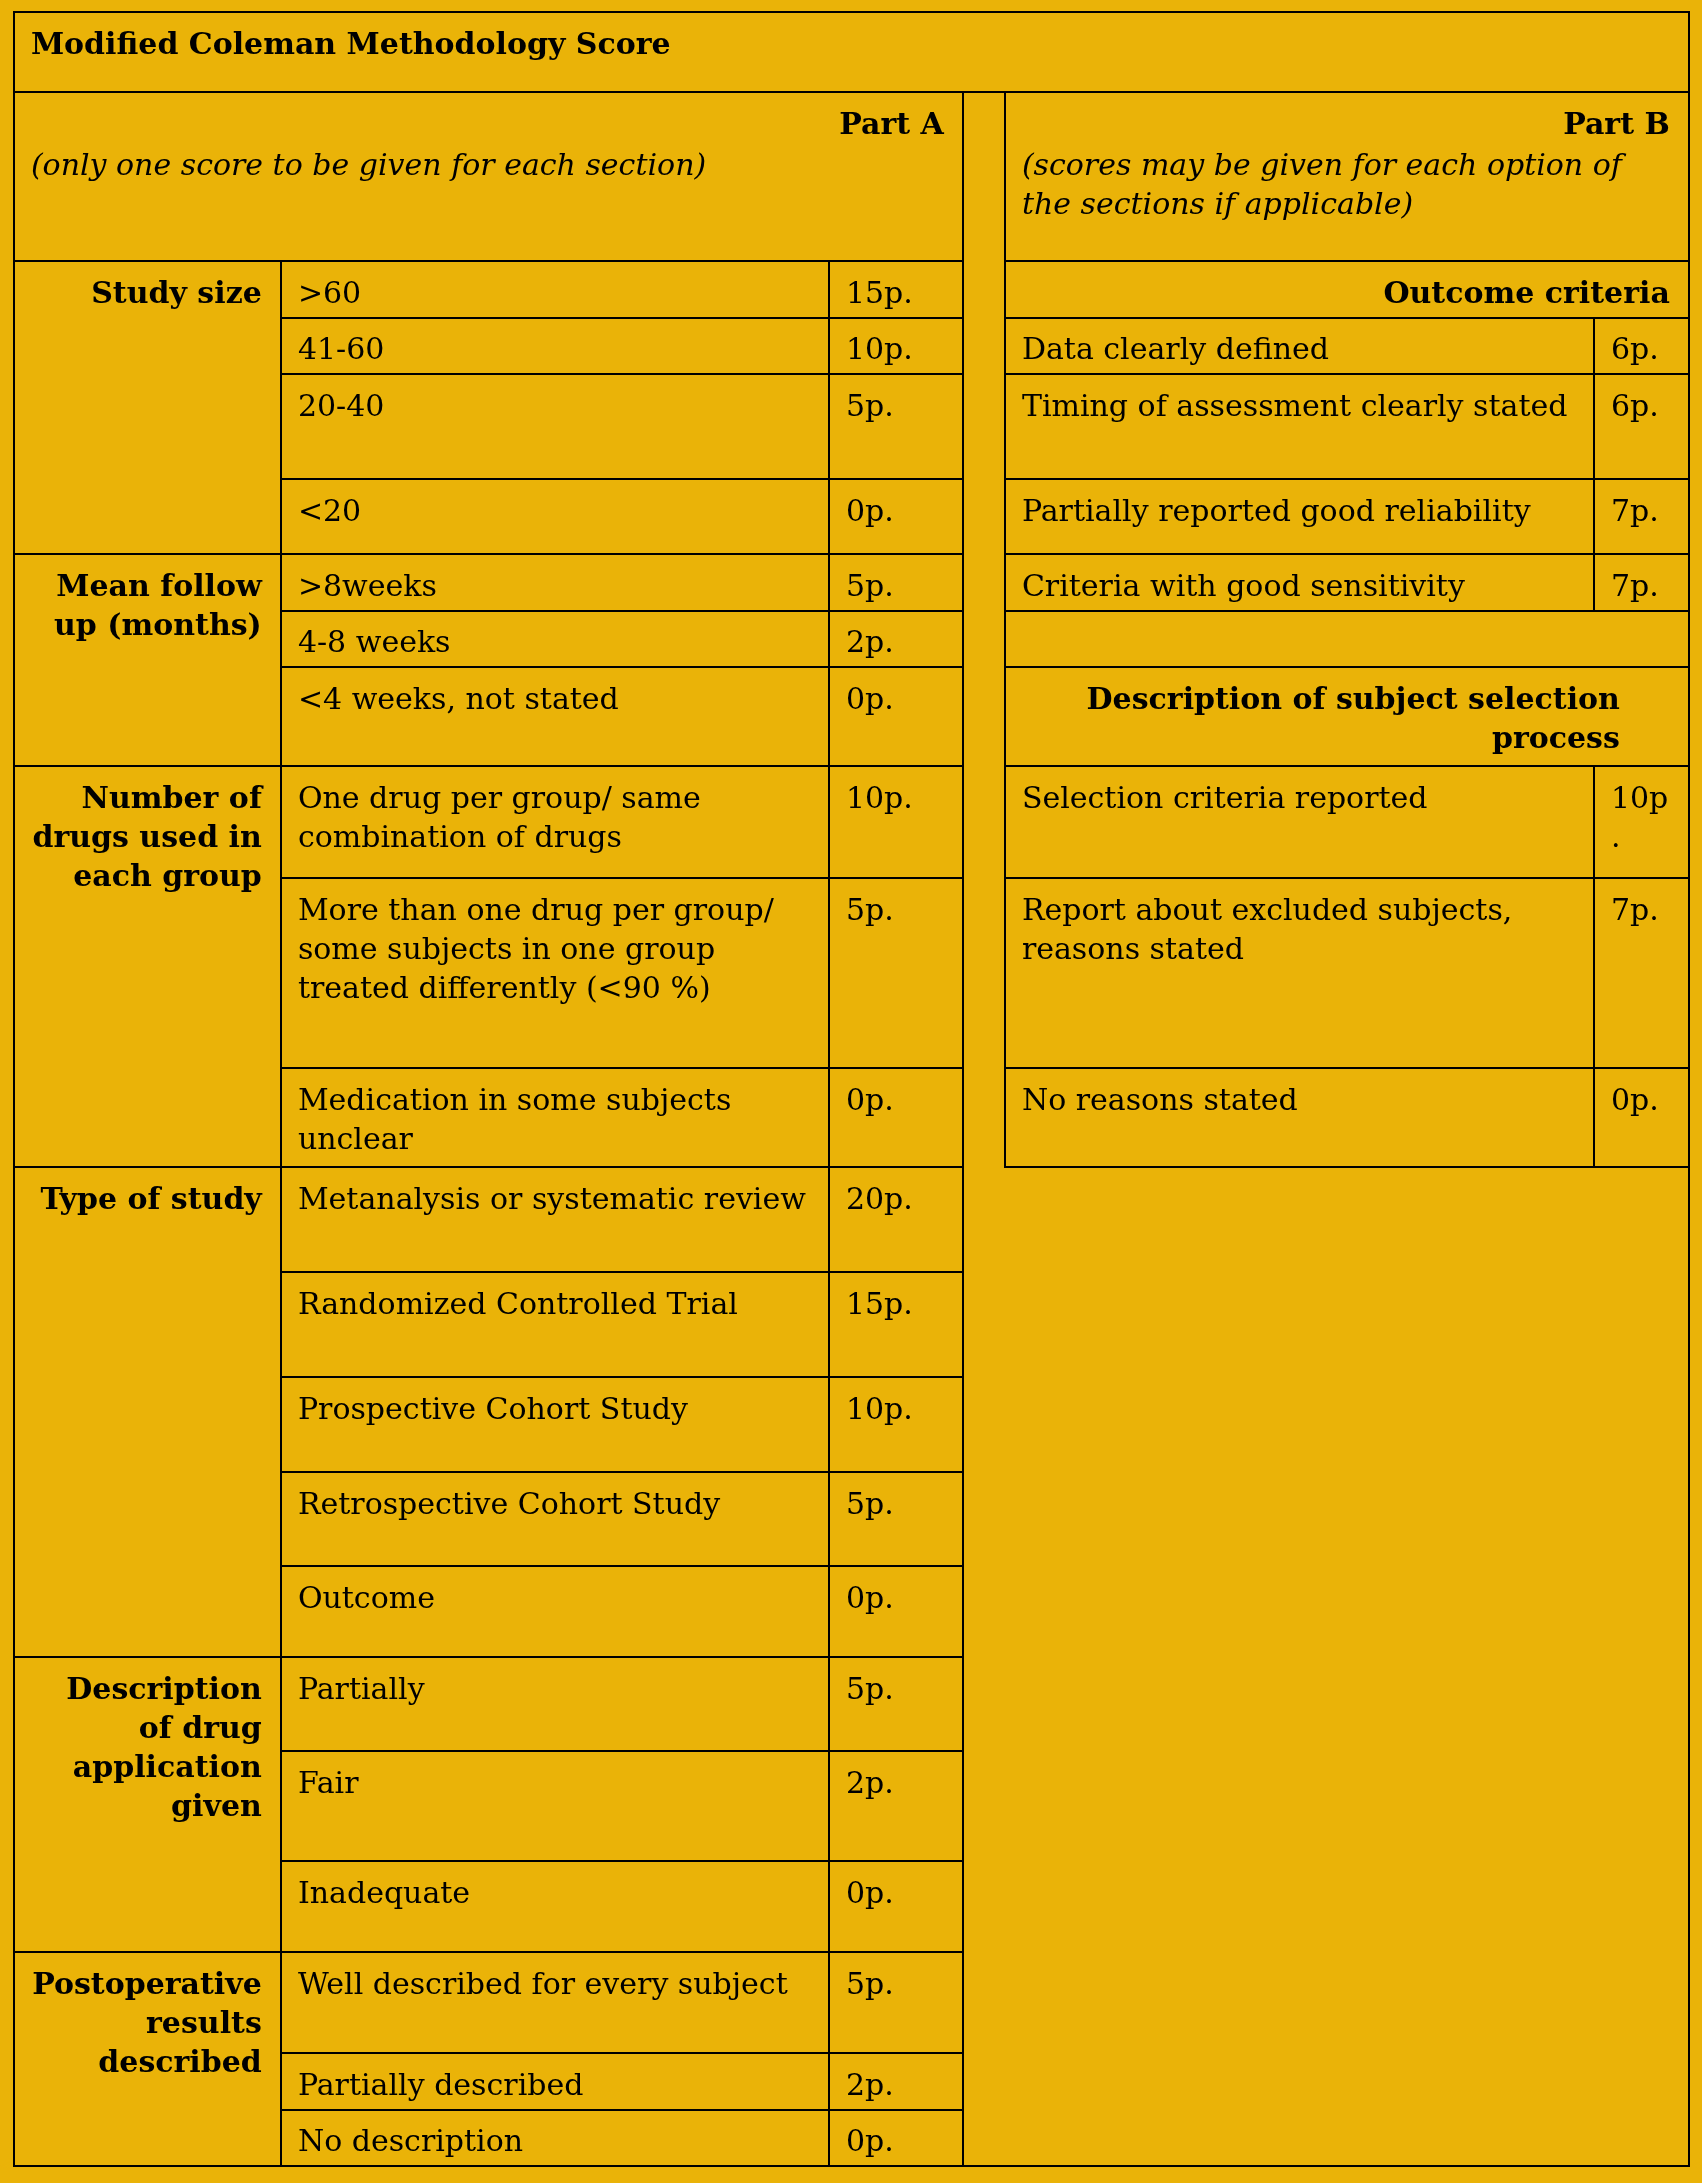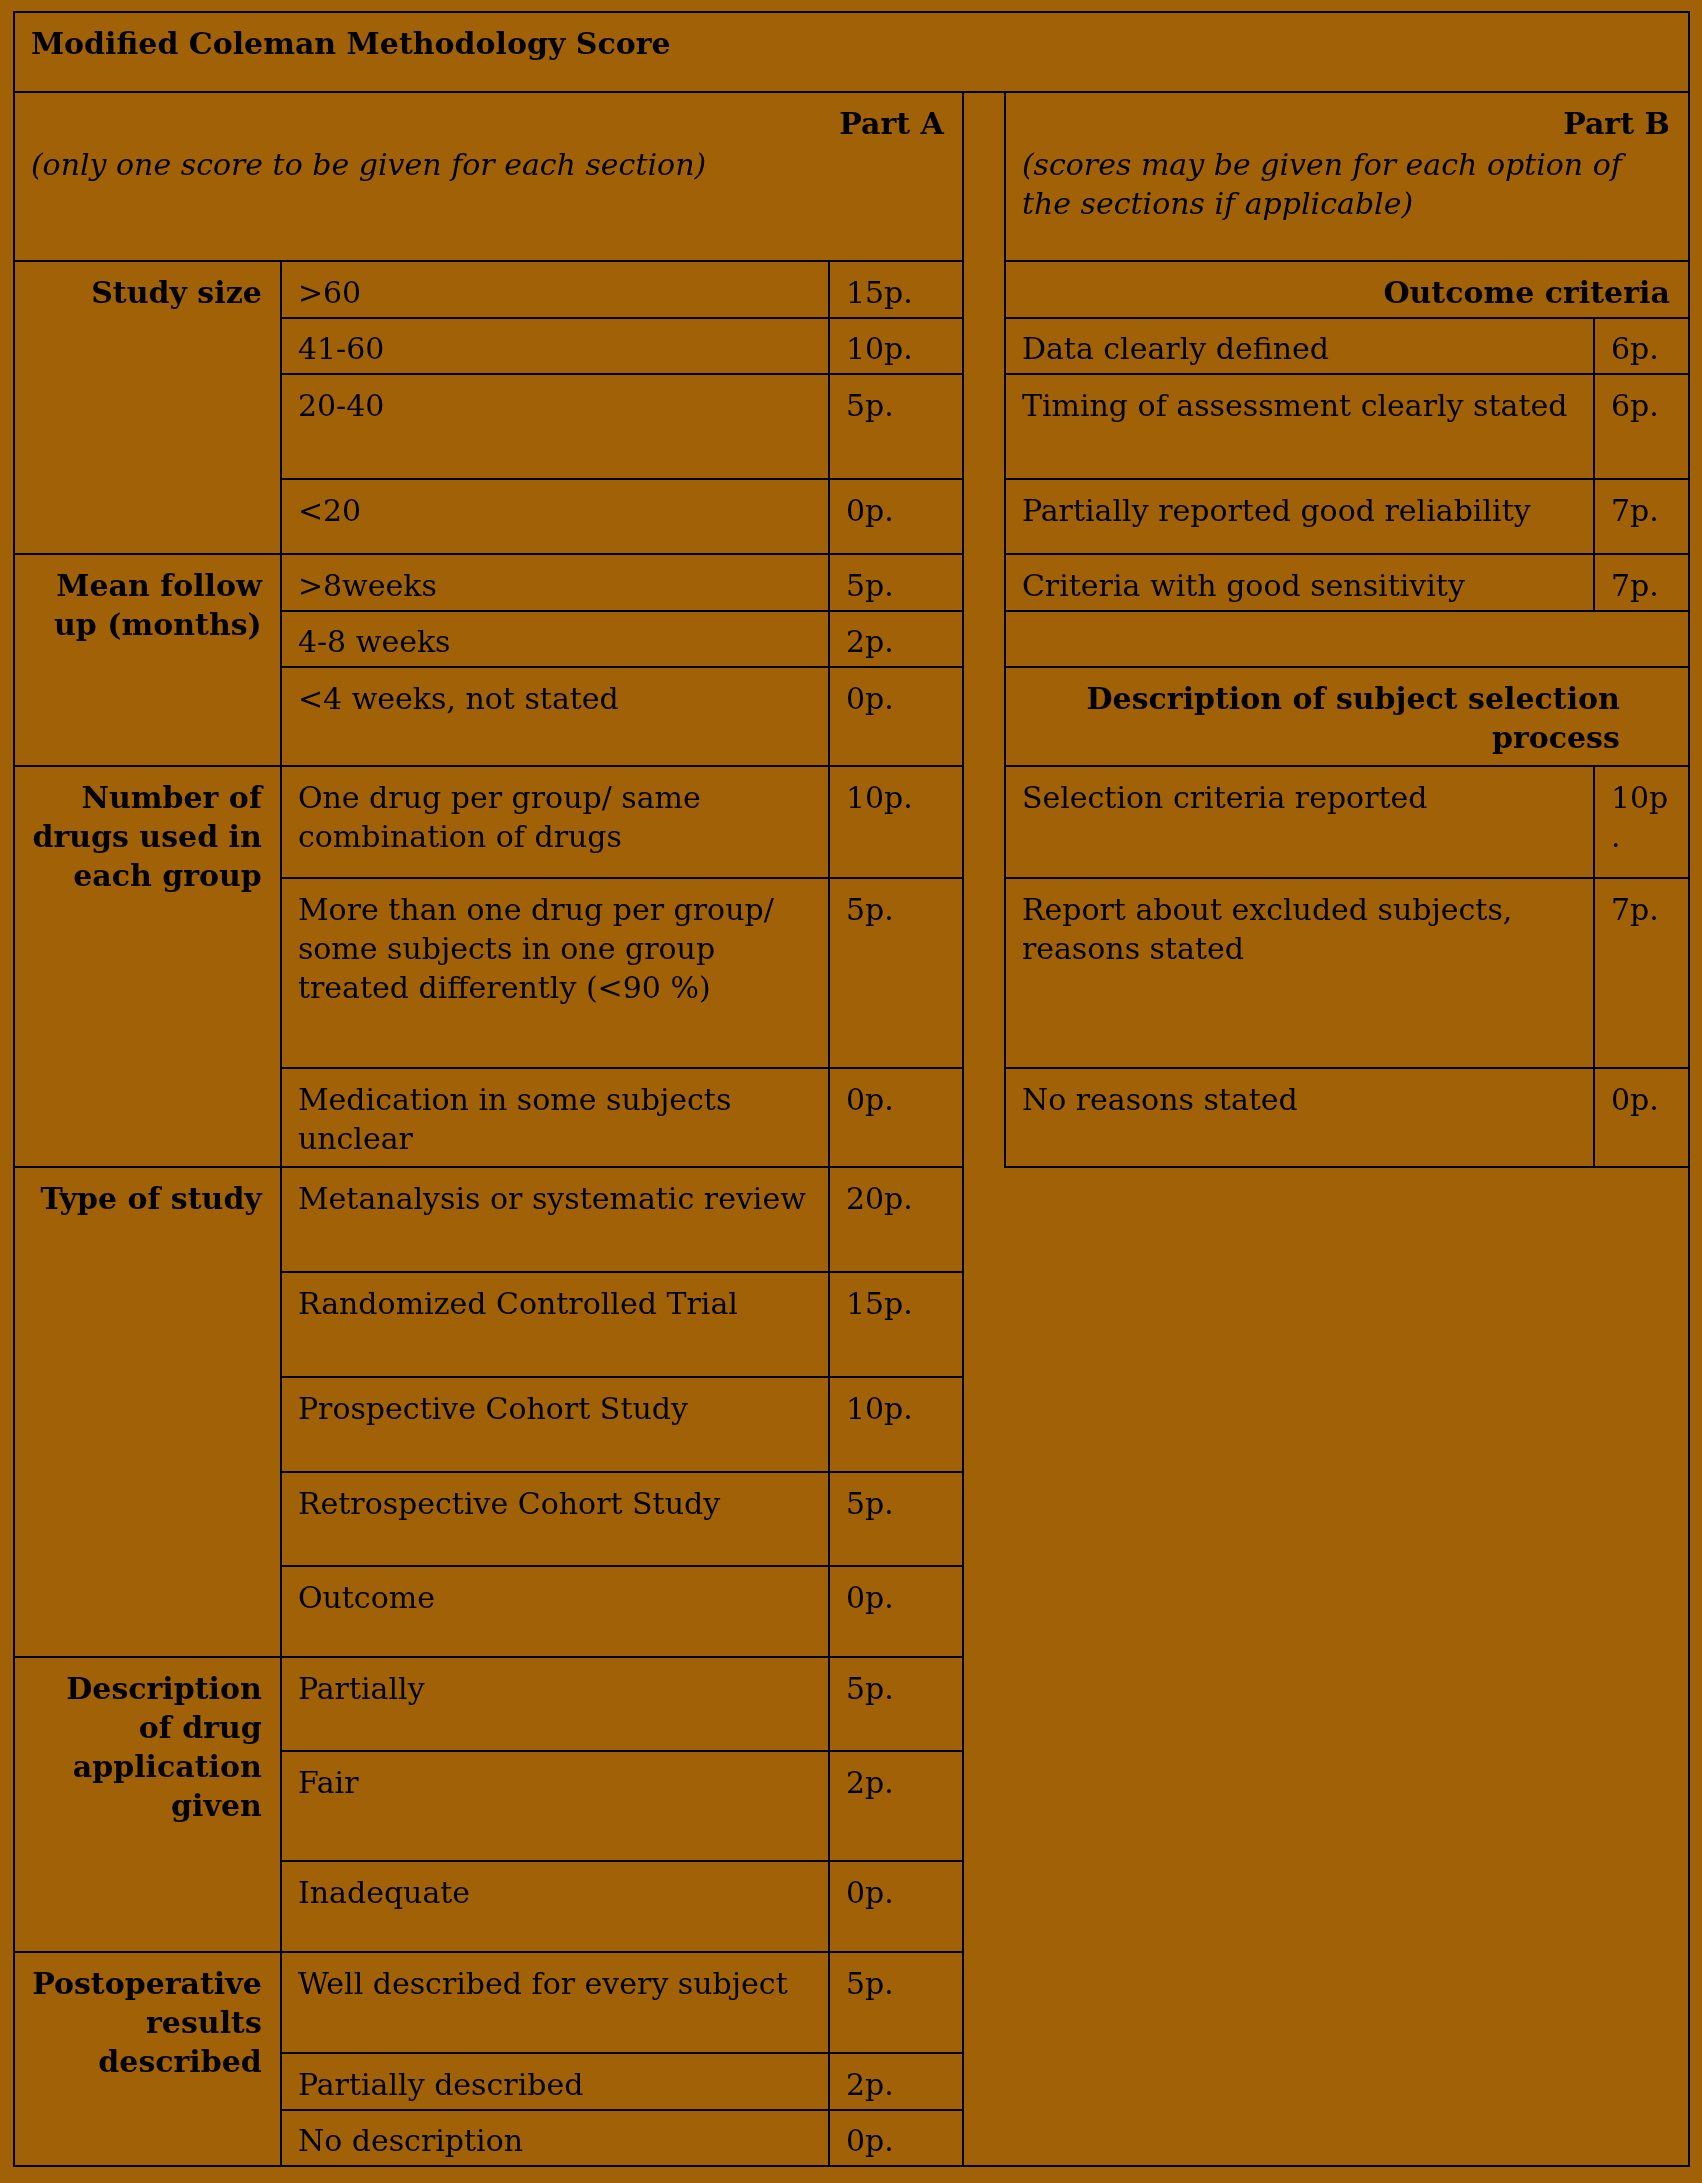--- a/index.html
+++ b/index.html
@@ -5,21 +5,21 @@
   html, body {
     margin: 0;
     padding: 0;
     background: #ffffff;
   }
   .page {
     width: 1703px;
     height: 2183px;
     box-sizing: border-box;
     padding: 11.3px 13.4px 7.2px 13.4px;
-    background: #a16207;
+    background: #eab308;
     overflow: hidden;
     font-family: "DejaVu Serif", "Liberation Serif", serif;
     color: #000000;
   }
   table.score {
     border-collapse: collapse;
     table-layout: fixed;
     width: 1676px;
     border: 2.1px solid #000000;
   }

